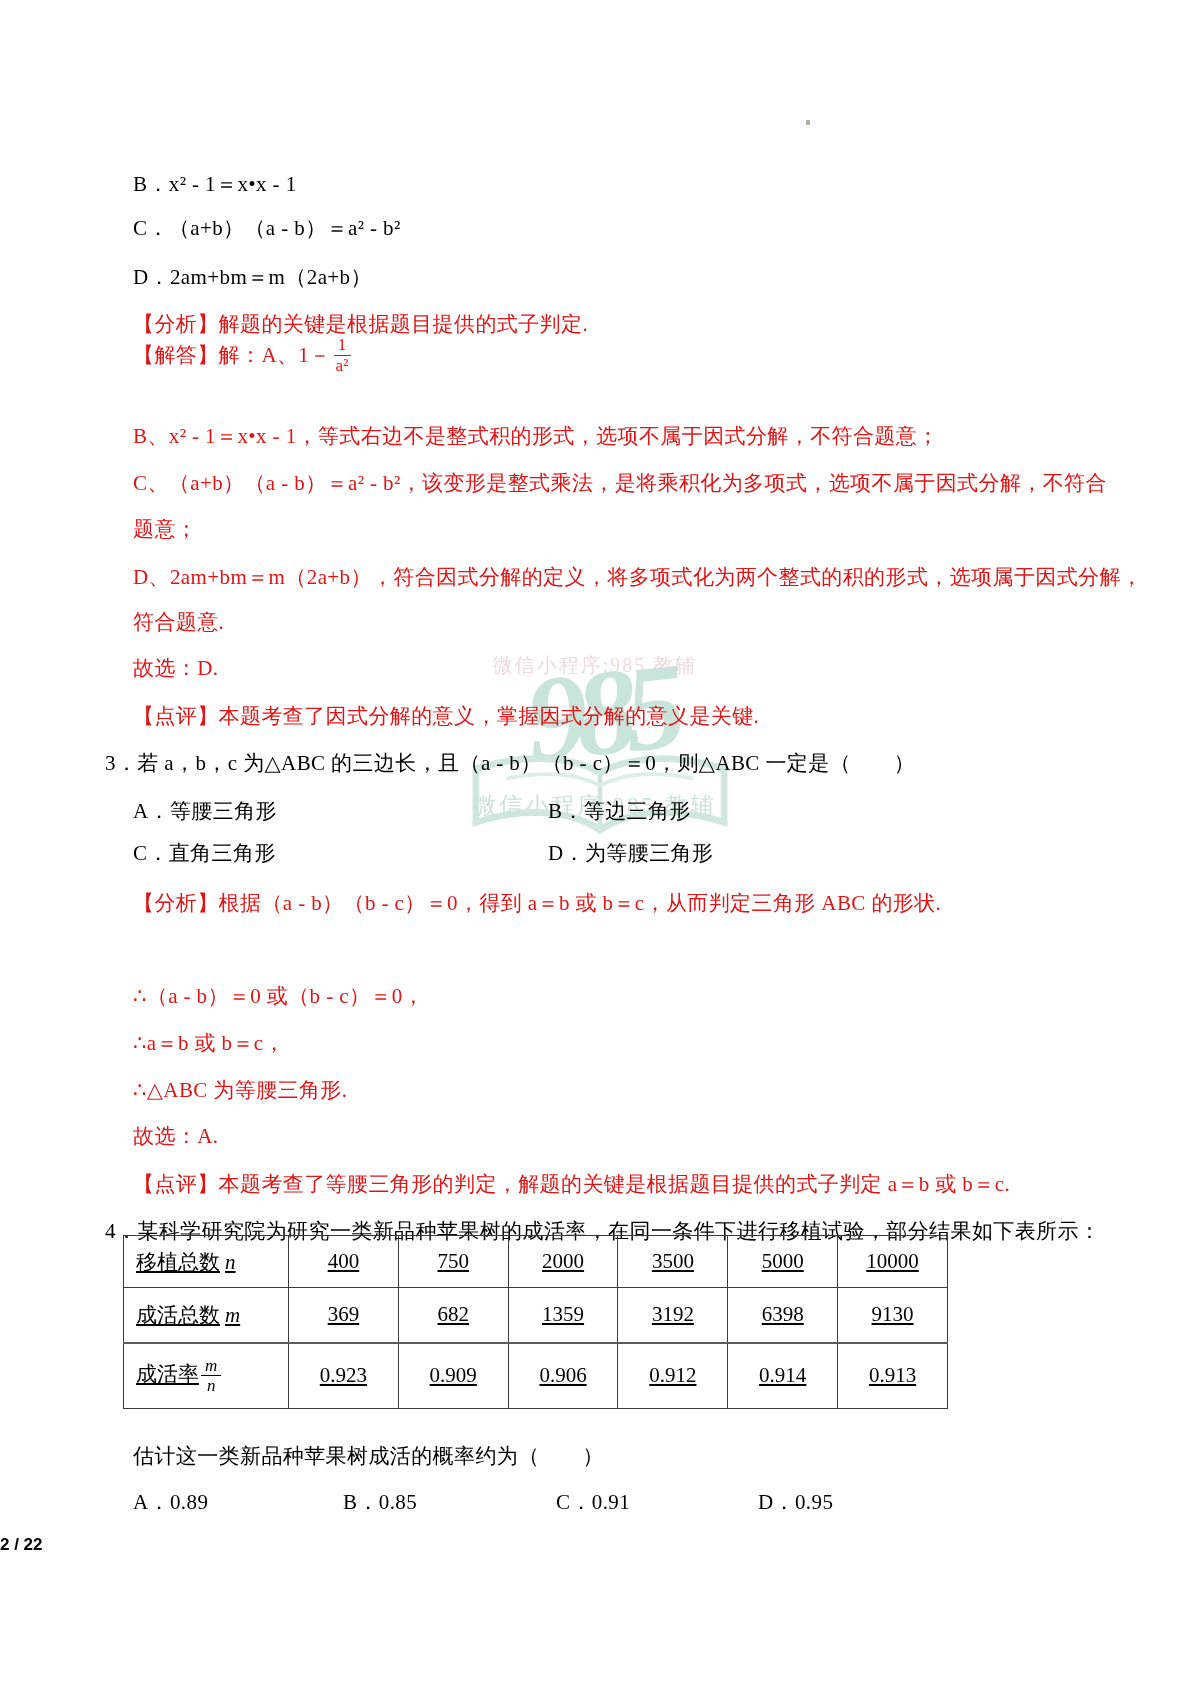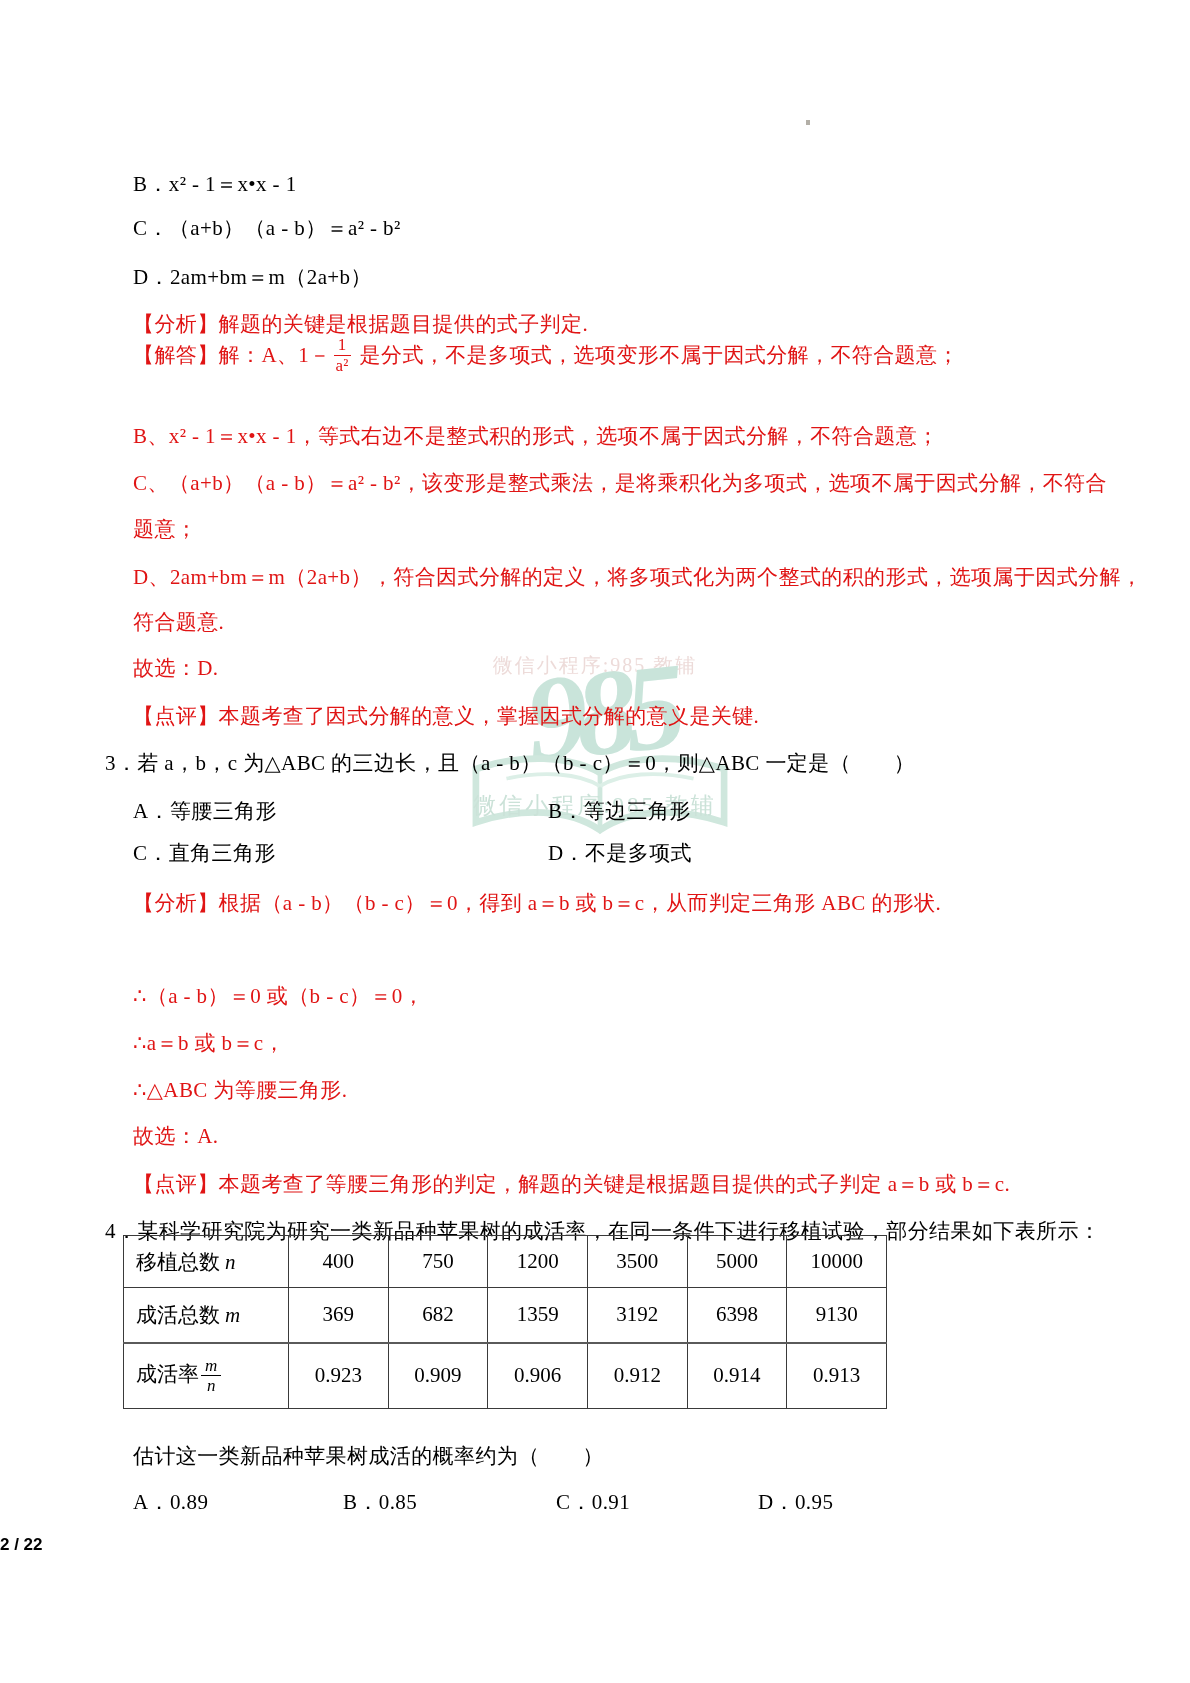--- a/index.html
+++ b/index.html
@@ -18,22 +18,22 @@
     display:inline-flex; flex-direction:column; align-items:center;
     font-size:17px; line-height:1.15; margin:0 3px; vertical-align:middle;
   }
   .frac .num { padding:0 4px; border-bottom:1.4px solid currentColor; display:block; }
   .frac .den { display:block; }
   .var { font-style:italic; margin-left:5px; }
   .var0 { font-style:italic; }
 
   
   .dtable {
-    position:absolute; left:123px; top:1235px; width:764px;
-    border-collapse:collapse; table-layout:fixed;
+    position:absolute; left:123px; top:1235px; width:825px;
+    border-collapse:collapse; table-layout:fixed;text-decoration:underline;
   }
   .dtable td {
     border:1.4px solid #3a3a3a; text-align:center; font-size:21px; padding:0;
   }
   .dtable td.hcell { text-align:left; padding-left:12px; width:152px; }
   .dtable tr.r3 td { border-top:2px solid #5a5a5a; }
   .dtable .frac { margin-left:2px; }
 
   
   .wm { position:absolute; left:0; top:0; width:100%; height:100%; z-index:0; }
@@ -83,53 +83,52 @@
   <p class="line" style="top:243px;left:133px;">D．2am+bm＝m（2a+b）</p>
 
   <p class="line red" style="top:290px;left:133px;">【分析】解题的关键是根据题目提供的式子判定.</p>
 
   <div class="line red fracline" style="top:326px;left:133px;height:58px;">
     <span>【解答】解：A、1－</span>
     <span class="frac">
       <span class="num">1</span>
       <span class="den">a²</span>
     </span>
-    <span style="margin-left:6px;">是分式，不是多项式，选项变形不属于因式分解，不符合题意；</span>
   </div>
 
   <p class="line red" style="top:402px;left:133px;">B、x² - 1＝x•x - 1，等式右边不是整式积的形式，选项不属于因式分解，不符合题意；</p>
   <p class="line red" style="top:449px;left:133px;">C、（a+b）（a - b）＝a² - b²，该变形是整式乘法，是将乘积化为多项式，选项不属于因式分解，不符合</p>
   <p class="line red" style="top:495px;left:133px;">题意；</p>
   <p class="line red" style="top:543px;left:133px;">D、2am+bm＝m（2a+b），符合因式分解的定义，将多项式化为两个整式的积的形式，选项属于因式分解，</p>
   <p class="line red" style="top:588px;left:133px;">符合题意.</p>
   <p class="line red" style="top:634px;left:133px;">故选：D.</p>
   <p class="line red" style="top:682px;left:133px;">【点评】本题考查了因式分解的意义，掌握因式分解的意义是关键.</p>
 
   <p class="line" style="top:729px;left:105px;">3．若 a，b，c 为△ABC 的三边长，且（a - b）（b - c）＝0，则△ABC 一定是（　　）</p>
   <p class="line" style="top:777px;left:133px;">A．等腰三角形</p>
   <p class="line" style="top:777px;left:548px;">B．等边三角形</p>
   <p class="line" style="top:819px;left:133px;">C．直角三角形</p>
-  <p class="line" style="top:819px;left:548px;">D．不是多项式</p>
+  <p class="line" style="top:819px;left:548px;">D．为等腰三角形</p>
 
   <p class="line red" style="top:869px;left:133px;">【分析】根据（a - b）（b - c）＝0，得到 a＝b 或 b＝c，从而判定三角形 ABC 的形状.</p>
   <p class="line red" style="top:962px;left:133px;">∴（a - b）＝0 或（b - c）＝0，</p>
   <p class="line red" style="top:1009px;left:133px;">∴a＝b 或 b＝c，</p>
   <p class="line red" style="top:1056px;left:133px;">∴△ABC 为等腰三角形.</p>
   <p class="line red" style="top:1102px;left:133px;">故选：A.</p>
   <p class="line red" style="top:1150px;left:133px;">【点评】本题考查了等腰三角形的判定，解题的关键是根据题目提供的式子判定 a＝b 或 b＝c.</p>
 
   <p class="line" style="top:1197px;left:105px;">4．某科学研究院为研究一类新品种苹果树的成活率，在同一条件下进行移植试验，部分结果如下表所示：</p>
 
   <table class="dtable">
     <tbody>
         <tr style="height:52px;">
       <td class="hcell"><span>移植总数</span><span class="var">n</span></td>
       <td>400</td>
       <td>750</td>
-      <td>1200</td>
+      <td>2000</td>
       <td>3500</td>
       <td>5000</td>
       <td>10000</td>
     </tr>
     <tr style="height:55px;">
       <td class="hcell"><span>成活总数</span><span class="var">m</span></td>
       <td>369</td>
       <td>682</td>
       <td>1359</td>
       <td>3192</td>

